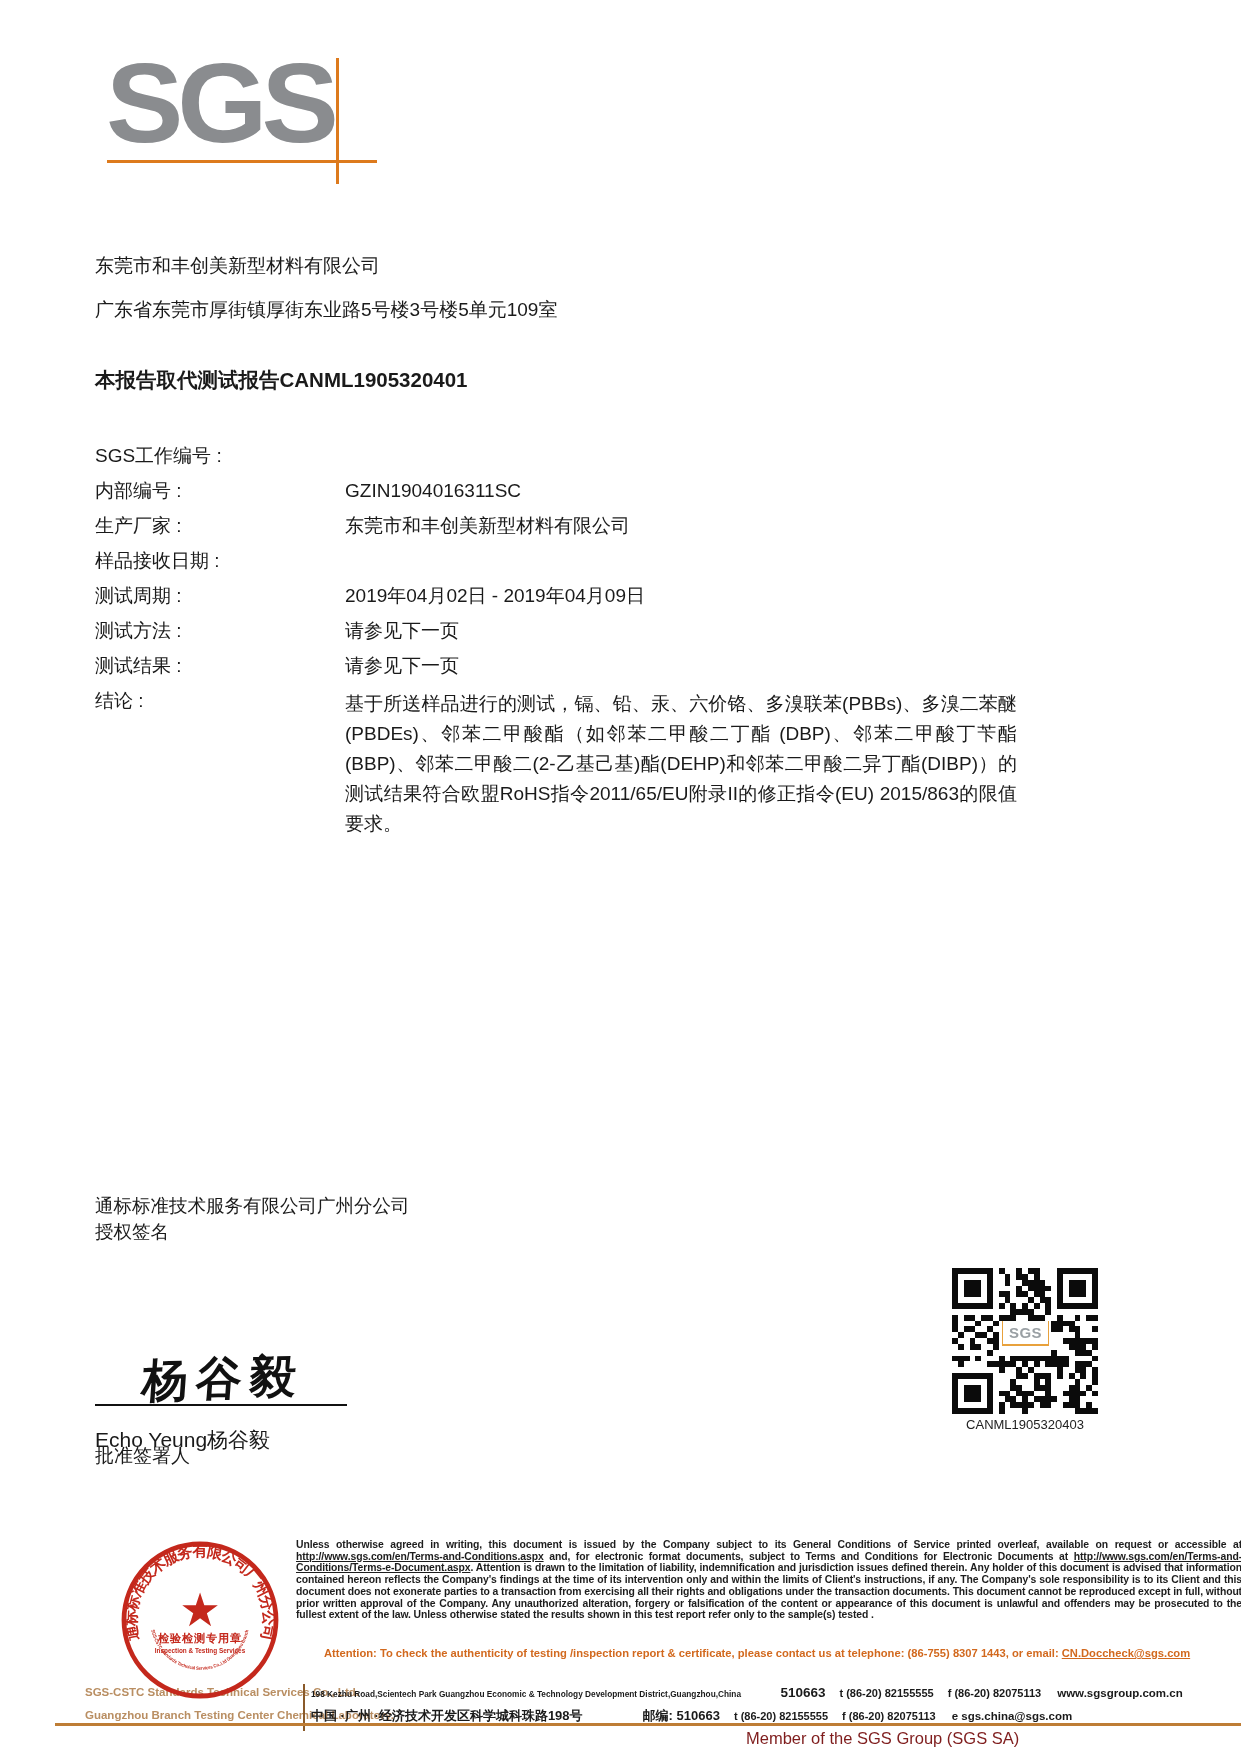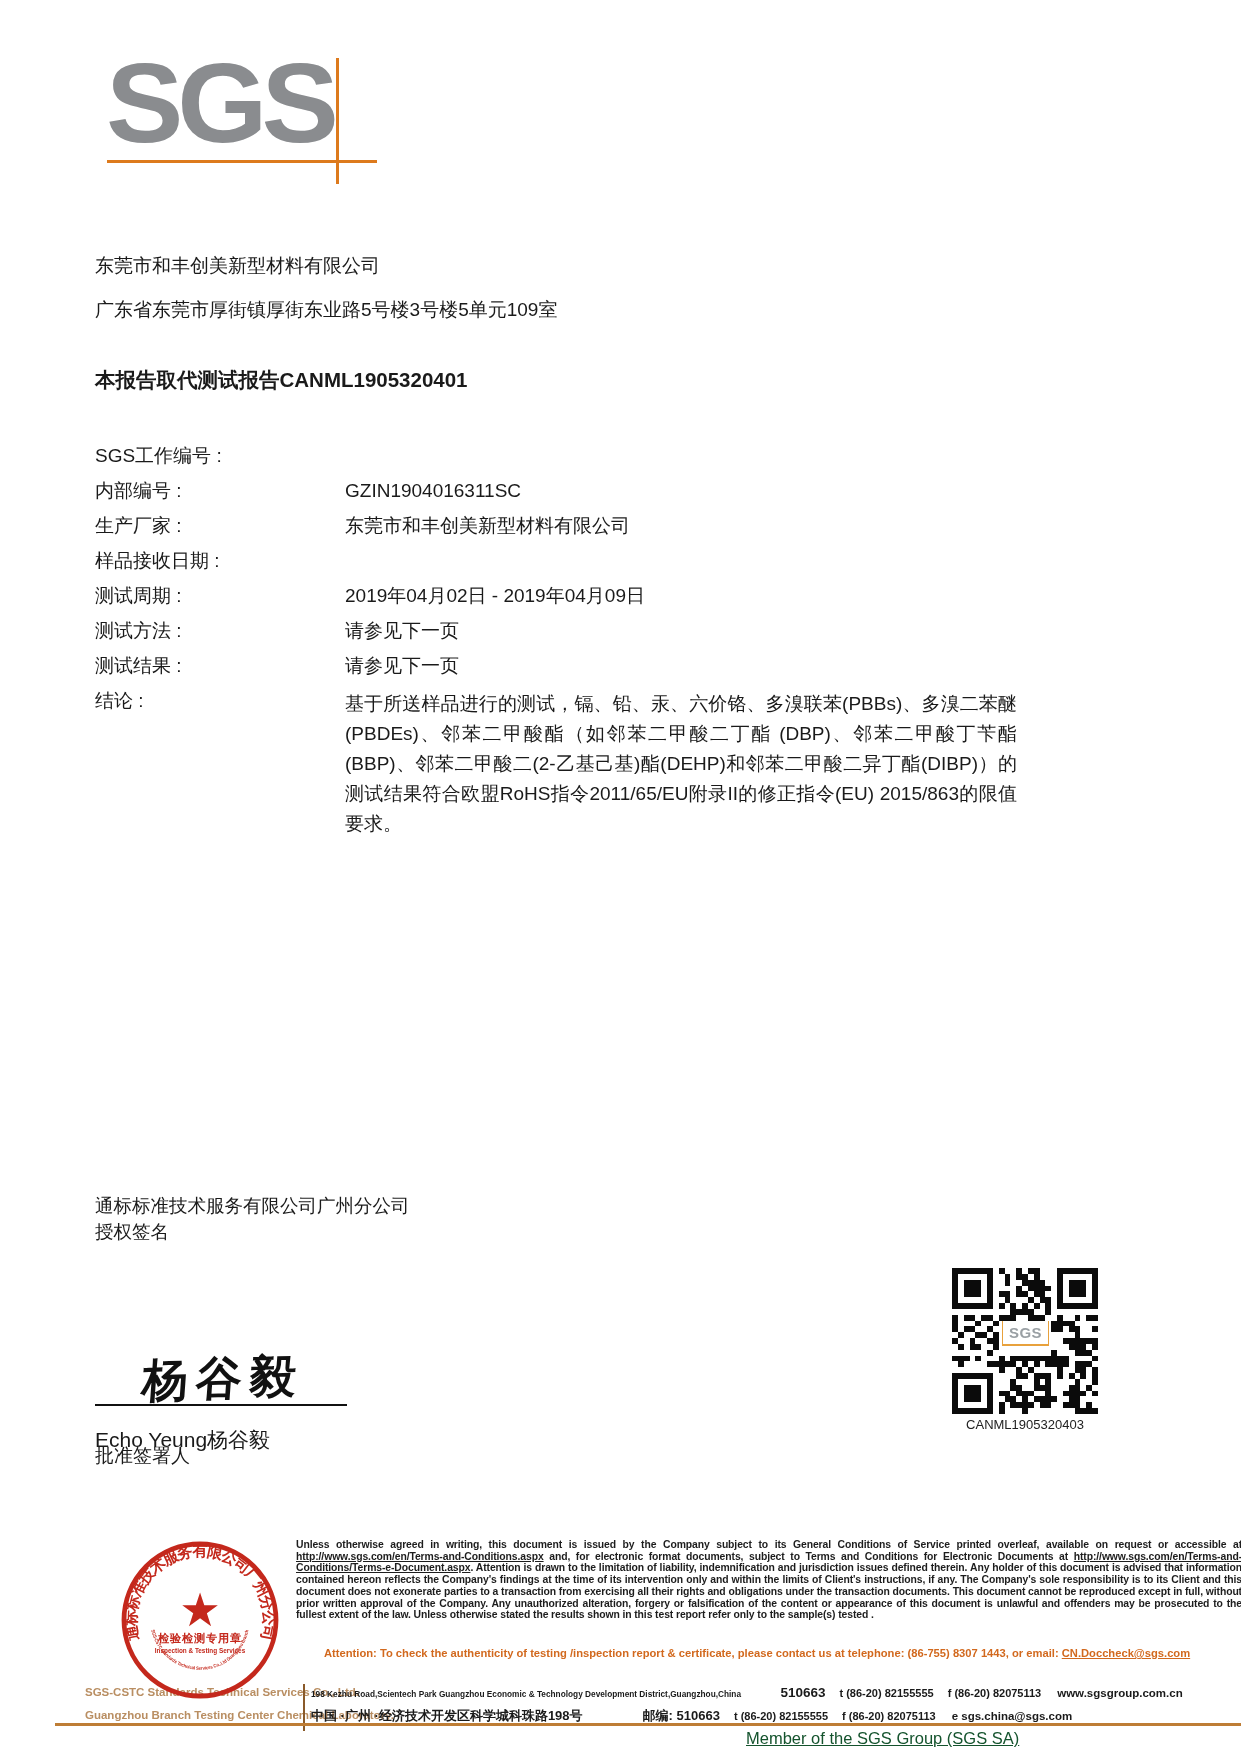--- a/index.html
+++ b/index.html
@@ -69,21 +69,21 @@
   .addr-row { position:absolute; left:311px; width:930px; display:flex; align-items:baseline; white-space:nowrap; }
   .addr-row1 { top:1685px;text-align:center; }
   .addr-row2 { top:1707px; }
   .addr-street-en { font-size:9px; font-weight:bold; transform:scaleX(0.92); transform-origin:left; }
   .addr-postal { font-size:13.5px; font-weight:bold; margin-left:2px; }
   .addr-tel, .addr-fax { font-size:11px; font-weight:bold; margin-left:14px; }
   .addr-web, .addr-email { font-size:11.5px; font-weight:bold; margin-left:16px; }
   .addr-street-cn { font-size:13px; font-weight:bold; }
   .addr-postal-cn { font-size:13px; font-weight:bold; margin-left:60px; }
   .footer-hline { position:absolute; left:55px; top:1723px; width:1186px; height:3px; background:#be7d35; }
-  .member-note { position:absolute; left:746px; top:1729px; font-size:16.5px; color:#14532d;text-decoration:underline; }
+  .member-note { position:absolute; left:746px; top:1729px; font-size:16.5px; color:#7f1d1d; }
   u { text-decoration:underline; }
 </style>
 </head>
 <body>
 
 <div class="page">
 
   <div class="logo-text">SGS</div>
   <div class="logo-hline"></div>
   <div class="logo-vline"></div>

